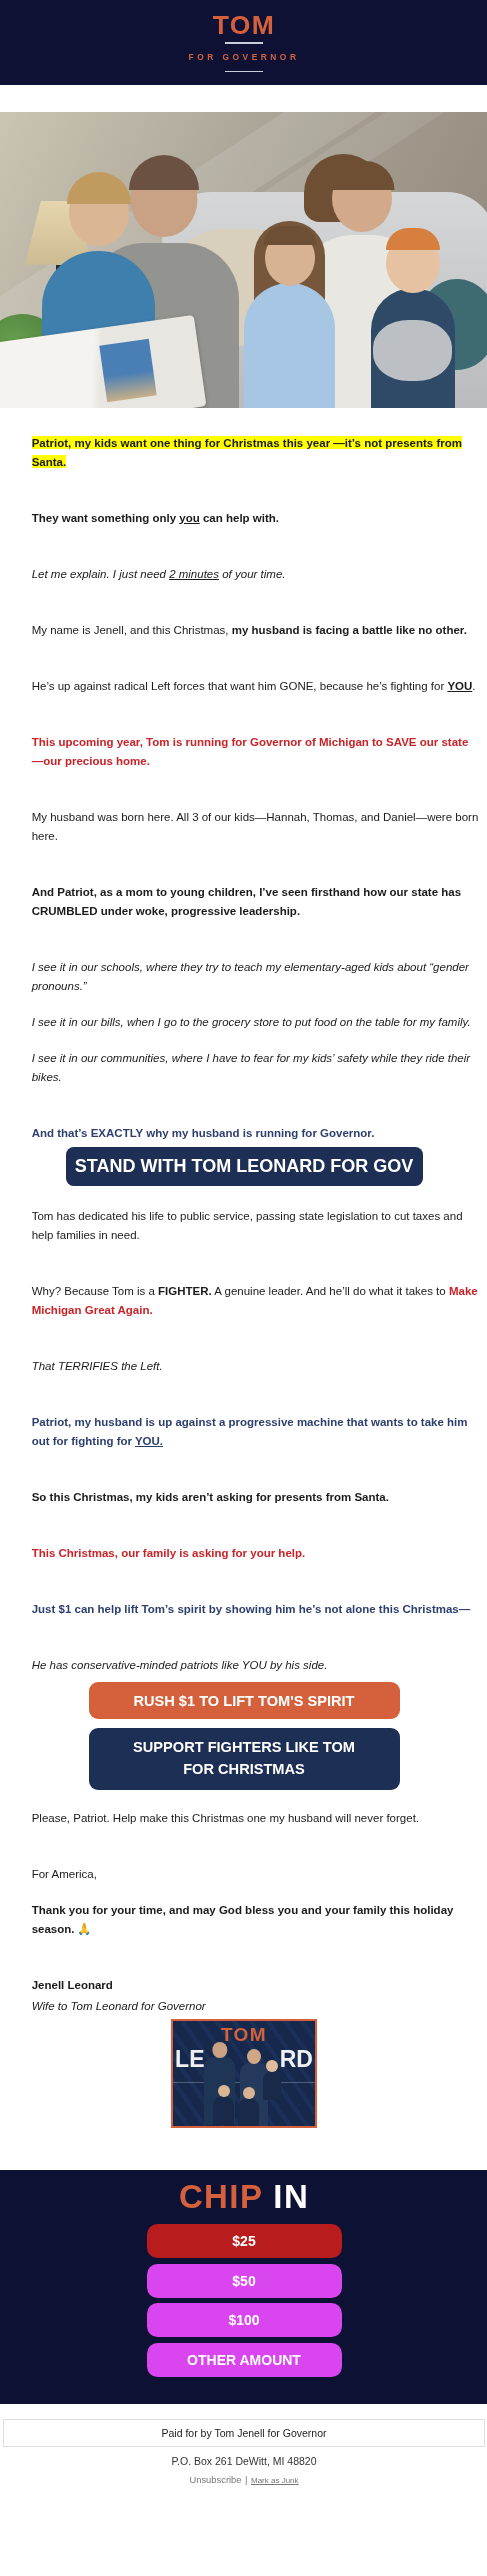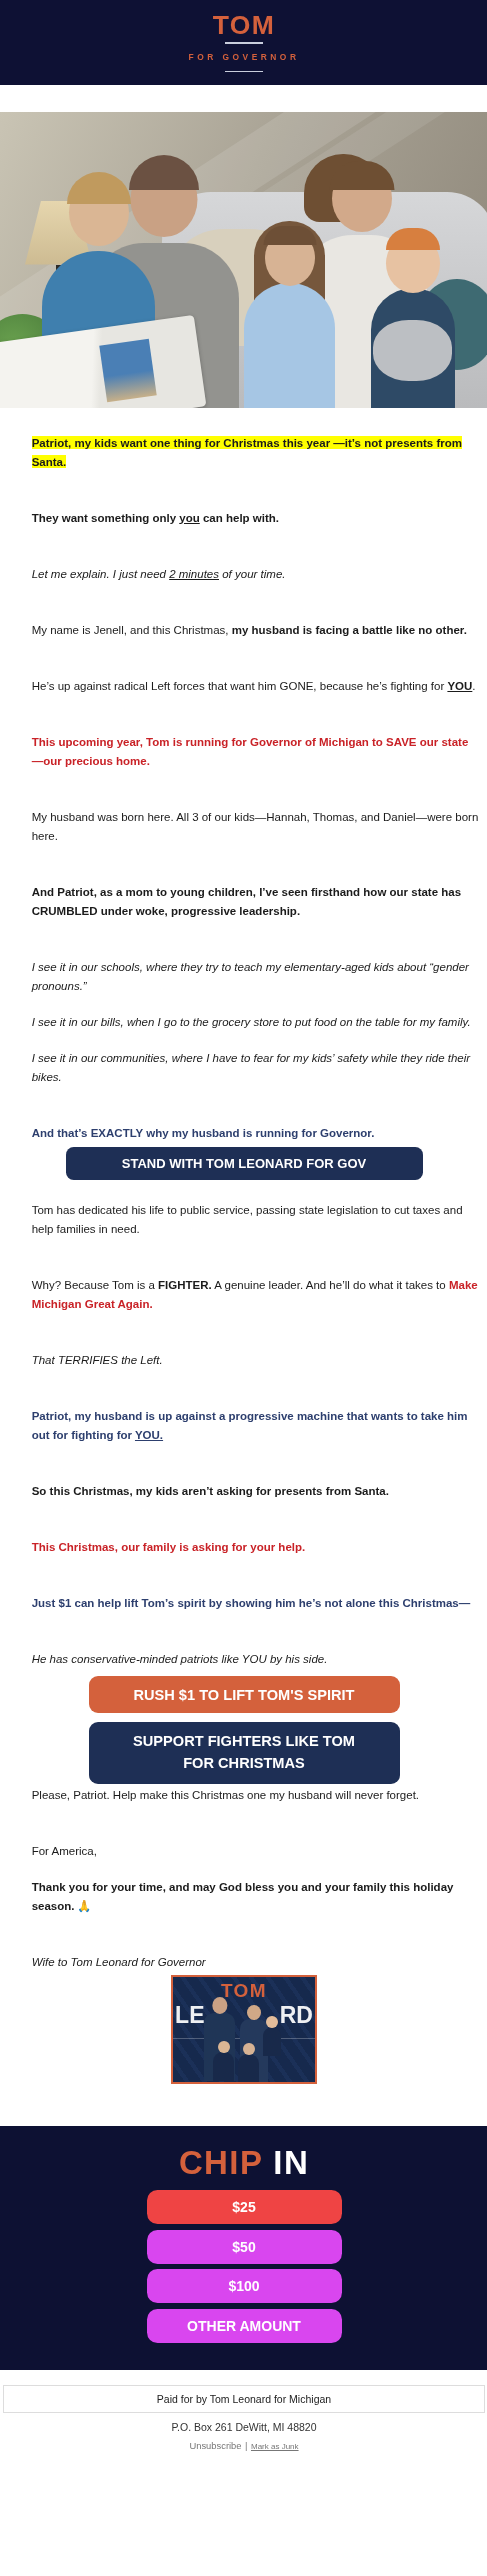--- a/index.html
+++ b/index.html
@@ -62,23 +62,23 @@
   .i{font-style:italic;}
   .u{text-decoration:underline;}
   .hl{background:#ffff00;padding:0.7px 0;}
   .c-red{color:#c92227;}
   .c-navy{color:#2d3f6e;}
   .mb-sm{margin-bottom:17.4px;}
   .mb-0{margin-bottom:2.8px;}
   .mb-2{margin-bottom:2.1px;}
 
   .cta{display:block;box-sizing:border-box;color:#fff;font-weight:bold;text-align:center;text-decoration:none;cursor:pointer;}
-  .cta-navy-wide{width:357px;margin:3.5px auto 21.6px;padding:9px 5.6px;background:#1e2f55;border-radius:7.7px;font-size:13px;}
+  .cta-navy-wide{width:357px;margin:3.5px auto 21.6px;padding:9px 5.6px;background:#1e2f55;border-radius:7.7px;font-size:18px;}
   .cta-orange{width:311px;margin:7px auto 9px;padding:10.5px 5.6px;background:#d4613c;border-radius:9px;font-size:14.6px;}
-  .cta-navy{width:311px;margin:0 auto 2px;padding:9px 29px;background:#1e2f55;border-radius:9px;font-size:14.6px;line-height:21.6px;}
+  .cta-navy{width:311px;margin:0 auto 19px;padding:9px 29px;background:#1e2f55;border-radius:9px;font-size:14.6px;line-height:21.6px;}
 
   
   .sig-photo{position:relative;width:142px;height:105px;border:2.1px solid #d4613c;margin:2.8px auto 0;overflow:hidden;background:#16294d;}
   .sig-photo div{position:absolute;}
   .sig-stripes{inset:0;background:repeating-linear-gradient(55deg,#16294d 0 9.8px,#1b3058 9.8px 14px);}
   .sig-tom{top:2.8px;left:50%;transform:translateX(-50%);color:#d4613c;font-weight:bold;font-size:19px;letter-spacing:1.4px;}
   .sig-le{left:2.1px;top:25px;color:rgba(255,255,255,.93);font-weight:bold;font-size:23px;}
   .sig-rd{right:2.1px;top:25px;color:rgba(255,255,255,.93);font-weight:bold;font-size:23px;}
   .sig-line{left:0;right:0;top:61px;height:1.4px;background:rgba(255,255,255,.25);}
   .sp{border-radius:9.8px 9.8px 0 0;}
@@ -88,27 +88,27 @@
   .sp-mom{left:67px;top:42px;width:28px;height:63px;background:#24395c;}
   .sp-mom::before{top:-14px;width:14px;height:15.3px;background:#d0a887;}
   .sp-baby{left:90px;top:50px;width:18px;height:29px;background:#18294a;}
   .sp-baby::before{top:-11px;width:12px;height:12.5px;background:#e3bd9b;}
   .sp-kid1{left:40px;top:75px;width:21px;height:29px;background:#18294a;}
   .sp-kid1::before{top:-11px;width:12px;height:12.5px;background:#dab694;}
   .sp-kid2{left:65px;top:77px;width:21px;height:28px;background:#18294a;}
   .sp-kid2::before{top:-11px;width:12px;height:12.5px;background:#d7b394;}
 
   
-  .chipin{margin-top:42px;background:#0d1133;padding:18px 0 21px;text-align:center;}
+  .chipin{margin-top:42px;background:#0d1133;padding:8px 0 21px;text-align:center;}
   .chipin-title{font-size:33px;font-weight:bold;letter-spacing:1.4px;margin-bottom:8.4px;}
   .chip-accent{color:#d4613c;}
   .chip-rest{color:#ffffff;}
   .chip-btn{display:block;width:195px;margin:5.6px auto;padding:9px 0;border-radius:10.5px;
             font-size:14px;font-weight:bold;color:#fff;text-align:center;text-decoration:none;cursor:pointer;}
-  .chip-orange{background:#ef4444;}
+  .chip-orange{background:#b91c1c;}
   .chip-navy{background:#d946ef;}
 
   
   .footer{text-align:center;padding:15.3px 0 9.8px;}
   .paidfor{margin:0 2.8px;border:0.7px solid #dddddd;padding:7px 0;font-size:10.5px;color:#222;}
   .address{margin-top:8.4px;font-size:10.5px;color:#333;}
   .unsub{margin-top:6.3px;font-size:9.4px;color:#777;}
   .unsub a{color:#777;text-decoration:none;cursor:pointer;}
   .unsub a.junk{font-size:8px;text-decoration:underline;}
   .sep{margin:0 3.5px;color:#777;}
@@ -172,20 +172,21 @@
       <p class="para"><span class="b c-navy">Patriot, my husband is up against a progressive machine that wants to take him out for fighting for </span><span class="b u c-navy">YOU.</span></p>
       <p class="para"><span class="b">So this Christmas, my kids aren’t asking for presents from Santa.</span></p>
       <p class="para"><span class="b c-red">This Christmas, our family is asking for your help.</span></p>
       <p class="para"><span class="b c-navy">Just $1 can help lift Tom’s spirit by showing him he’s not alone this Christmas—</span></p>
       <p class="para mb-0"><span class="i">He has conservative-minded patriots like YOU by his side.</span></p>
       <a href="#" class="cta cta-orange">RUSH $1 TO LIFT TOM'S SPIRIT</a>
       <a href="#" class="cta cta-navy">SUPPORT FIGHTERS LIKE TOM FOR CHRISTMAS</a>
       <p class="para"><span>Please, Patriot. Help make this Christmas one my husband will never forget.</span></p>
       <p class="para mb-sm"><span>For America,</span></p>
       <p class="para"><span class="b">Thank you for your time, and may God bless you and your family this holiday season. 🙏</span></p>
+      <p class="para mb-2"><span class="b">Jenell Leonard</span></p>
       <p class="para mb-2"><span class="i">Wife to Tom Leonard for Governor</span></p>
     </div>
 
   <div class="sig-photo">
     <div class="sig-stripes"></div>
     <div class="sig-le">LE</div>
     <div class="sig-rd">RD</div>
     <div class="sig-tom">TOM</div>
     <div class="sig-line"></div>
     <div class="sp sp-dad"></div>
@@ -203,21 +204,21 @@
     <div>
         <a href="#" class="chip-btn chip-orange">$25</a>
         <a href="#" class="chip-btn chip-navy">$50</a>
         <a href="#" class="chip-btn chip-navy">$100</a>
         <a href="#" class="chip-btn chip-navy">OTHER AMOUNT</a>
       </div>
   </div>
 
   <div class="footer">
     <div class="paidfor">
-      <span>Paid for by Tom Leonard for Michigan</span>
+      <span>Paid for by Tom Jenell for Governor</span>
     </div>
     <div class="address">P.O. Box 261 DeWitt, MI 48820</div>
     <div class="unsub">
       <a href="#">Unsubscribe</a><span class="sep">|</span><a href="#" class="junk">Mark as Junk</a>
     </div>
   </div>
 
 </div>
 
 

